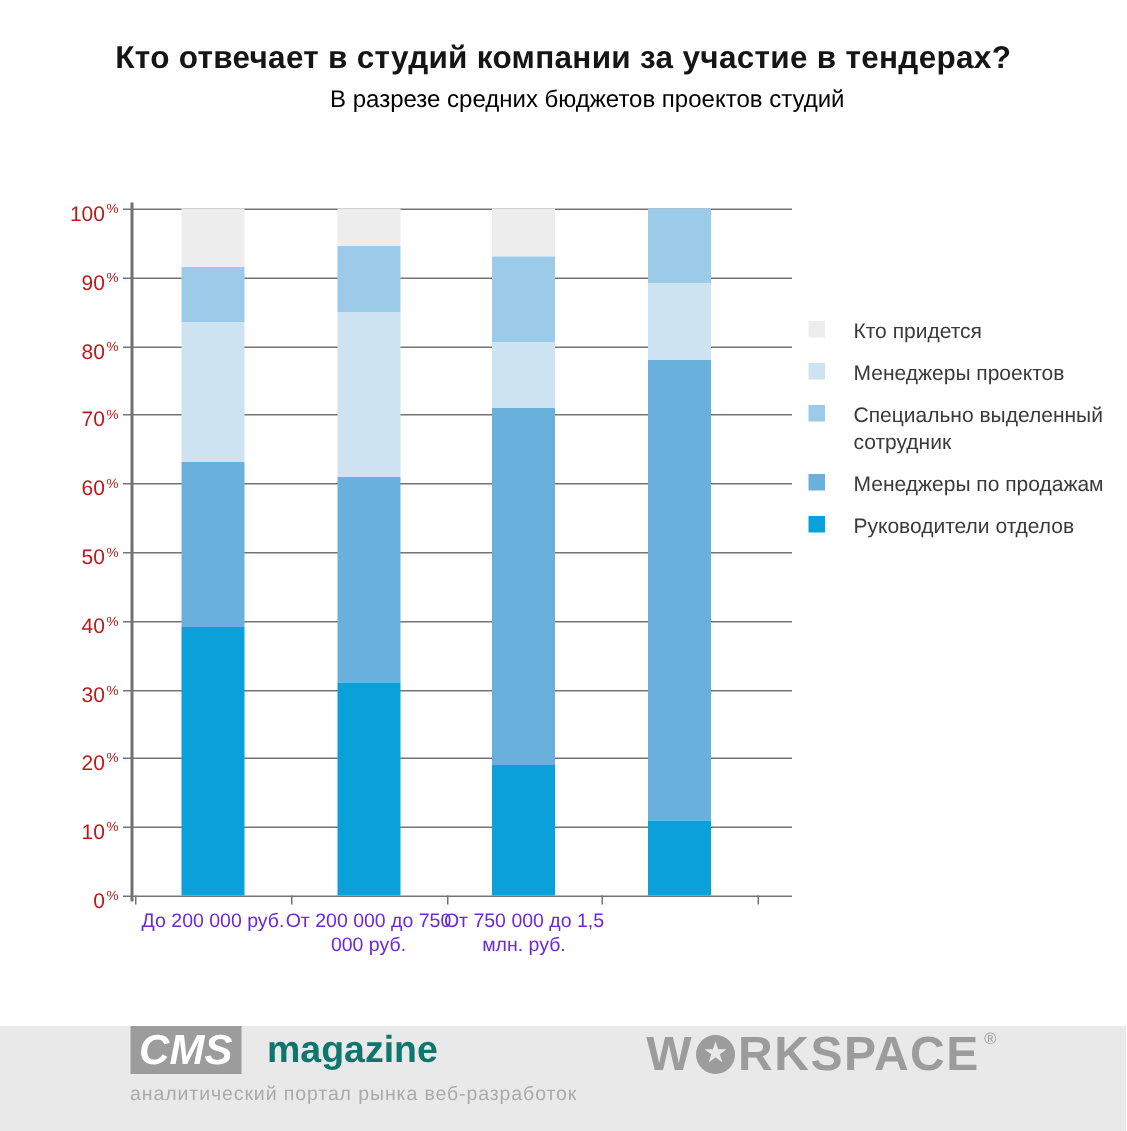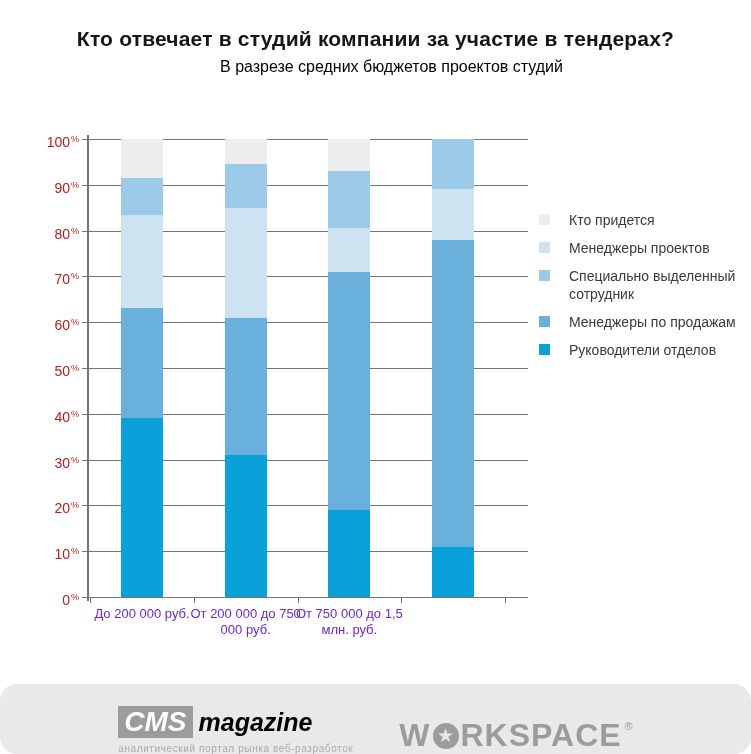--- a/index.html
+++ b/index.html
@@ -18,27 +18,27 @@
   .y-label .pct{font-size:9px;vertical-align:5px;margin-left:1px;}
   .bar{position:absolute;bottom:0;width:42px;height:100%;}
   .seg{width:100%;}
   .x-label{position:absolute;top:calc(100% + 9px);width:112px;text-align:center;
            font-size:13px;line-height:16px;color:#6d28d9;}
   .legend{position:absolute;left:539px;top:211px;width:205px;}
   .legend-item{display:flex;margin-bottom:10px;}
   .legend-swatch{flex:0 0 11px;width:11px;height:11px;margin-top:3px;}
   .legend-label{margin-left:19px;font-size:14px;line-height:18px;color:#3a3a3a;}
   .footer{position:absolute;left:0;bottom:0;width:100%;height:70px;background:#e9e9e9;
-          display:flex;align-items:flex-end;justify-content:center;gap:46px;border-radius:17px;}
+          display:flex;align-items:flex-start;justify-content:center;gap:46px;}
   .cms{display:flex;flex-direction:column;align-items:flex-start;}
   .cms-top{display:flex;align-items:center;}
   .cms-box{background:#9c9c9c;color:#ffffff;font-weight:bold;font-style:italic;
            font-size:28px;line-height:30px;padding:1px 6px;}
-  .cms-mag{color:#000000;font-weight:bold;font-size:25px;margin-left:6px;font-style:italic;}
-  .cms-tagline{font-size:10px;color:#aaaaaa;letter-spacing:.6px;margin-top:5px;}
+  .cms-mag{color:#0f766e;font-weight:bold;font-size:25px;margin-left:17px;}
+  .cms-tagline{font-size:13px;color:#aaaaaa;letter-spacing:.6px;margin-top:5px;}
   .ws{display:flex;align-items:center;color:#9c9c9c;font-weight:bold;
       font-size:32px;letter-spacing:1px;}
   .ws-star{display:inline-flex;align-items:center;justify-content:center;flex:0 0 26px;
            width:26px;height:26px;border-radius:50%;background:#9c9c9c;color:#e9e9e9;
            font-size:19px;line-height:26px;margin:0 2px;letter-spacing:0;}
   .ws-reg{font-size:11px;font-weight:normal;align-self:flex-start;margin:3px 0 0 3px;
           letter-spacing:0;}
 </style>
 </head>
 <body>

